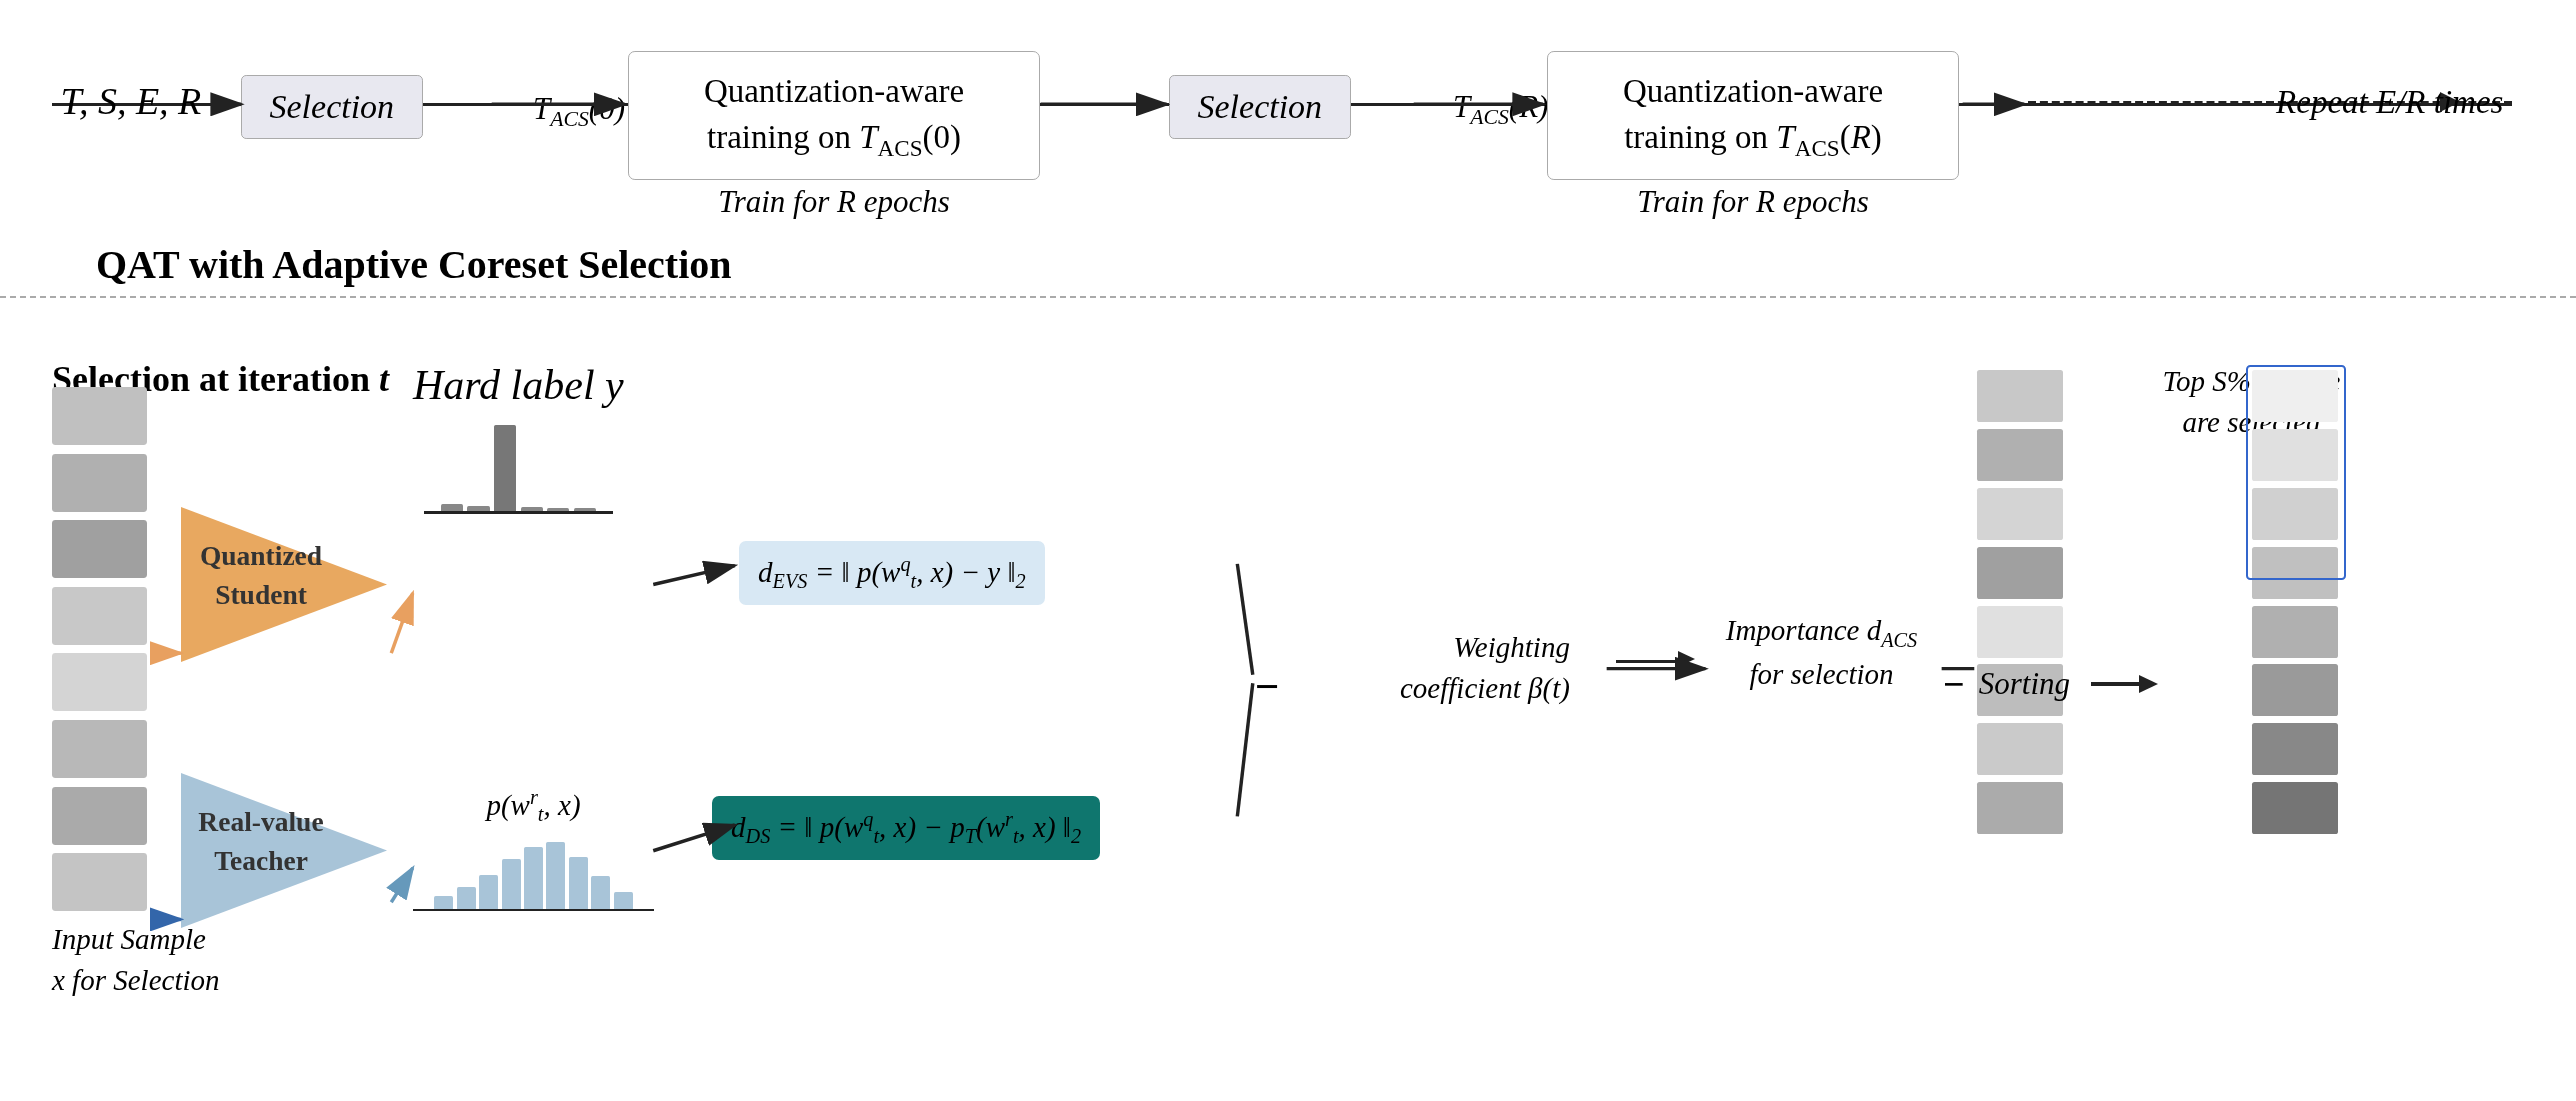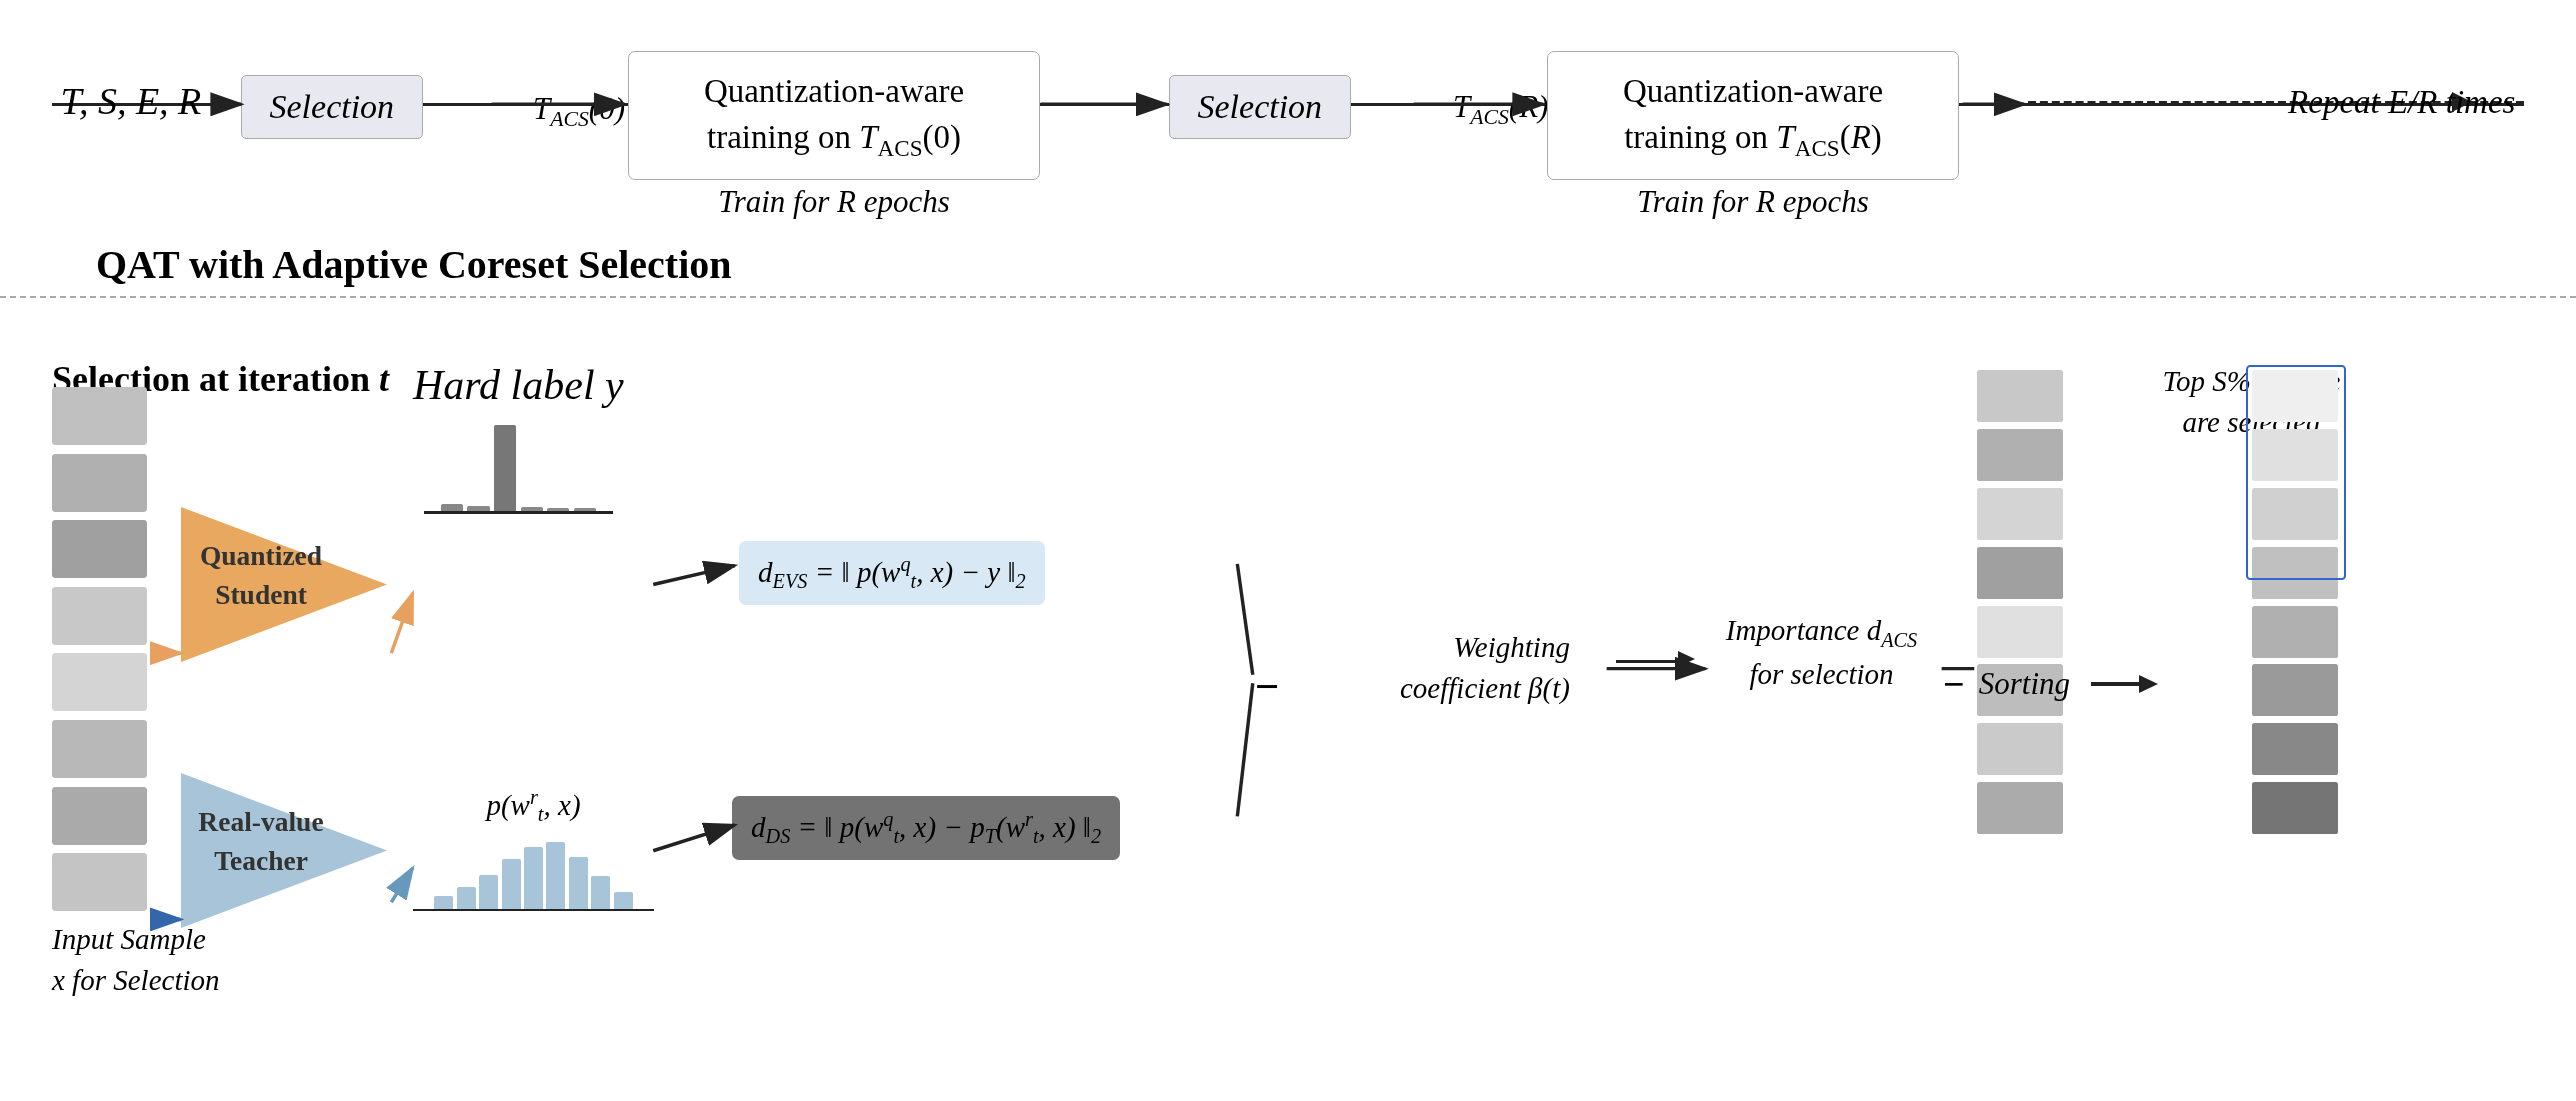--- a/index.html
+++ b/index.html
@@ -17,21 +17,21 @@
       height: 1102px;
       position: relative;
       padding: 34px 52px;
     }
 
     
     .top-flow {
       position: absolute;
       top: 34px;
       left: 52px;
-      right: 52px;
+      right: 64px;
       height: 223px;
     }
 
     .flow-line {
       position: absolute;
       top: 69px;
       left: 0;
       right: 0;
       height: 3.4px;
       background: #222;
@@ -323,21 +323,21 @@
         <div style="width:19px; height:33px; background:#a8c4d8; border-radius:1.7px 1.7px 0 0;"></div>
         <div style="width:19px; height:17px; background:#a8c4d8; border-radius:1.7px 1.7px 0 0;"></div>
       </div>
       <div style="width:241px; height:2.6px; background:#222;"></div>
     </div>
 
     <div style="position:absolute; left:687px; top:223px; background:#d8e8f4; border-radius:6.9px; padding:12px 19px; font-size:29px; font-style:italic; white-space:nowrap;">
       <i>d</i><sub>EVS</sub> = ‖ <i>p</i>(<i>w</i><sup>q</sup><sub>t</sub>, <i>x</i>) − <i>y</i> ‖<sub>2</sub>
     </div>
 
-    <div style="position:absolute; left:680px; top:478px; background:#737373; border-radius:6.9px; padding:12px 19px; font-size:29px; font-style:italic; white-space:nowrap;">
+    <div style="position:absolute; left:660px; top:478px; background:#0f766e; border-radius:6.9px; padding:12px 19px; font-size:29px; font-style:italic; white-space:nowrap;">
       <i>d</i><sub>DS</sub> = ‖ <i>p</i>(<i>w</i><sup>q</sup><sub>t</sub>, <i>x</i>) − <i>p</i><sub>T</sub>(<i>w</i><sup>r</sup><sub>t</sub>, <i>x</i>) ‖<sub>2</sub>
     </div>
 
     <div style="position:absolute; left:1203px; top:344px; font-size:43px; font-weight:bold;">−</div>
 
     <div style="position:absolute; left:1348px; top:309px; font-size:29px; font-style:italic; text-align:right; line-height:1.4;">
       Weighting<br>coefficient <i>β</i>(<i>t</i>)
     </div>
 
     <div style="position:absolute; left:1564px; top:342px; width:69px; height:3.4px; background:#222;"></div>

